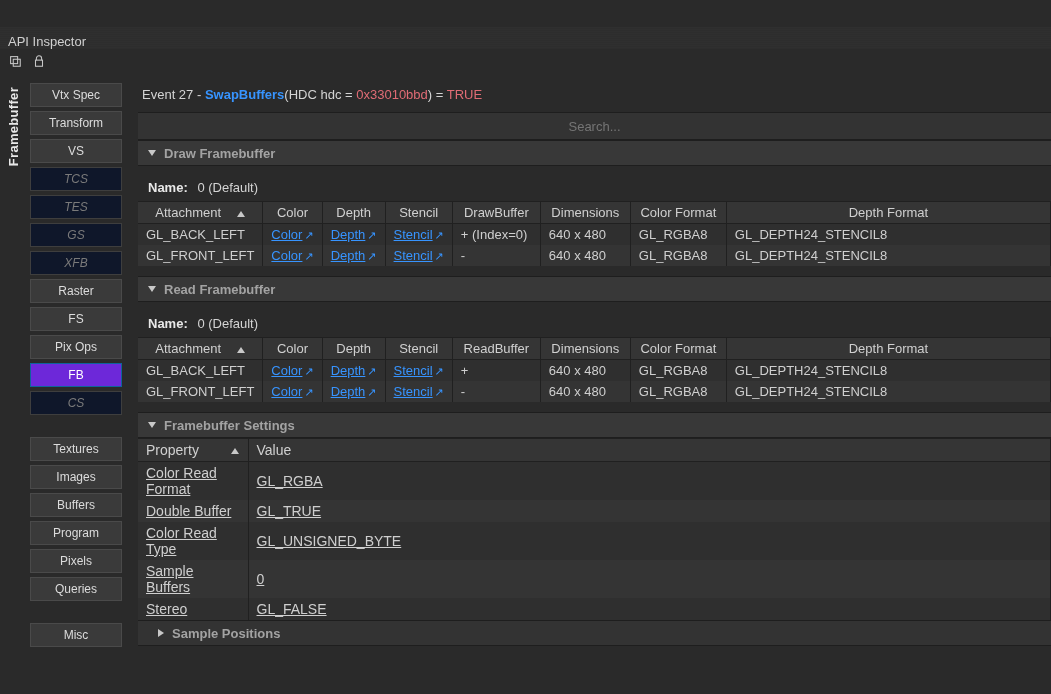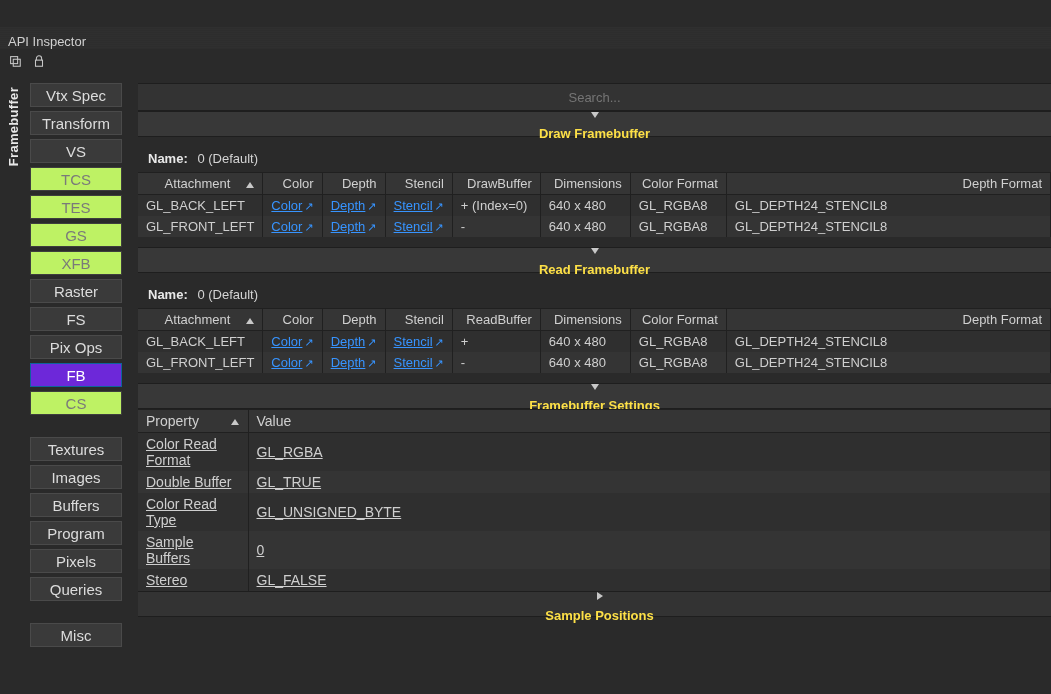--- a/index.html
+++ b/index.html
@@ -50,25 +50,25 @@
     padding: 10px 8px 10px 4px;
     display:flex; flex-direction:column;
     gap: 4px;
   }
   .sidebar .spacer { height: 14px; }
   .sbtn {
     height: 24px;
     background: #3a3a3a;
     border: 1px solid #4a4a4a;
     display:flex; align-items:center; justify-content:center;
-    font-size: 15px;
+    font-size: 12px;
     color:#dcdcdc;
     cursor:pointer;
   }
-  .sbtn.disabled { color:#7a7a7a; border-color:#3e3e3e; background:#bef264; cursor:default;}
+  .sbtn.disabled { color:#7a7a7a; border-color:#3e3e3e; background:#0f172a; cursor:default;font-style:italic;}
   .sbtn.active { background:#6d28d9; border-color:#0e639c; color:#fff;}
   .content {
     flex:1;
     padding: 10px 0 0 8px;
     display:flex; flex-direction:column;
     min-width:0;
   }
   .event-line {
     padding: 4px 4px 10px 4px;
     font-size: 13px;
@@ -91,40 +91,39 @@
   }
   .section-hdr {
     height: 26px;
     background:#383838;
     border-top:1px solid #1e1e1e;
     border-bottom:1px solid #1e1e1e;
     display:flex; align-items:center;
     padding: 0 10px;
     gap:8px;
     font-weight:600;
-    color:#fde047;
+    color:#a3a3a3;
     cursor:pointer;
-    flex-direction:column;
   }
   .tri { display:inline-block; width:0;height:0;}
   .tri.down { border-left:4px solid transparent;border-right:4px solid transparent;border-top:6px solid #c8c8c8;}
   .tri.right{ border-top:4px solid transparent;border-bottom:4px solid transparent;border-left:6px solid #c8c8c8;}
   .kv-line {
     padding: 6px 10px;
     color:#d4d4d4;
     font-size:13px;
     margin-top:8px;
   }
   .kv-line b { color:#e8e8e8; font-weight:600; margin-right:6px;}
   table.grid {
     width:100%; border-collapse:collapse;
     font-size:13px;
   }
   table.grid th {
-    text-align:right;
+    text-align:center;
     background:#353535;
     color:#d0d0d0;
     font-weight:400;
     padding:3px 8px;
     border-right:1px solid #202020;
     border-top:1px solid #202020;
     border-bottom:1px solid #202020;
     position:relative;
     white-space:nowrap;
   }
@@ -203,20 +202,24 @@
       <div class="sbtn">Buffers</div>
       <div class="sbtn">Program</div>
       <div class="sbtn">Pixels</div>
       <div class="sbtn">Queries</div>
       <div class="spacer"></div>
       <div class="sbtn">Misc</div>
     </div>
 
   <div class="content">
 
+    <div class="event-line">
+      <span>Event 27 -  </span>
+      <span class="ev-func">SwapBuffers</span><span>(HDC hdc = </span><span class="ev-val">0x33010bbd</span><span>) = </span><span class="ev-val">TRUE</span>
+    </div>
 
     <div class="search">
       <input type="text" placeholder="Search..." style="">
     </div>
 
     <div class="section-hdr">
       <span class="tri down"></span>
       <span>Draw Framebuffer</span>
     </div>
     <div class="kv-line">

